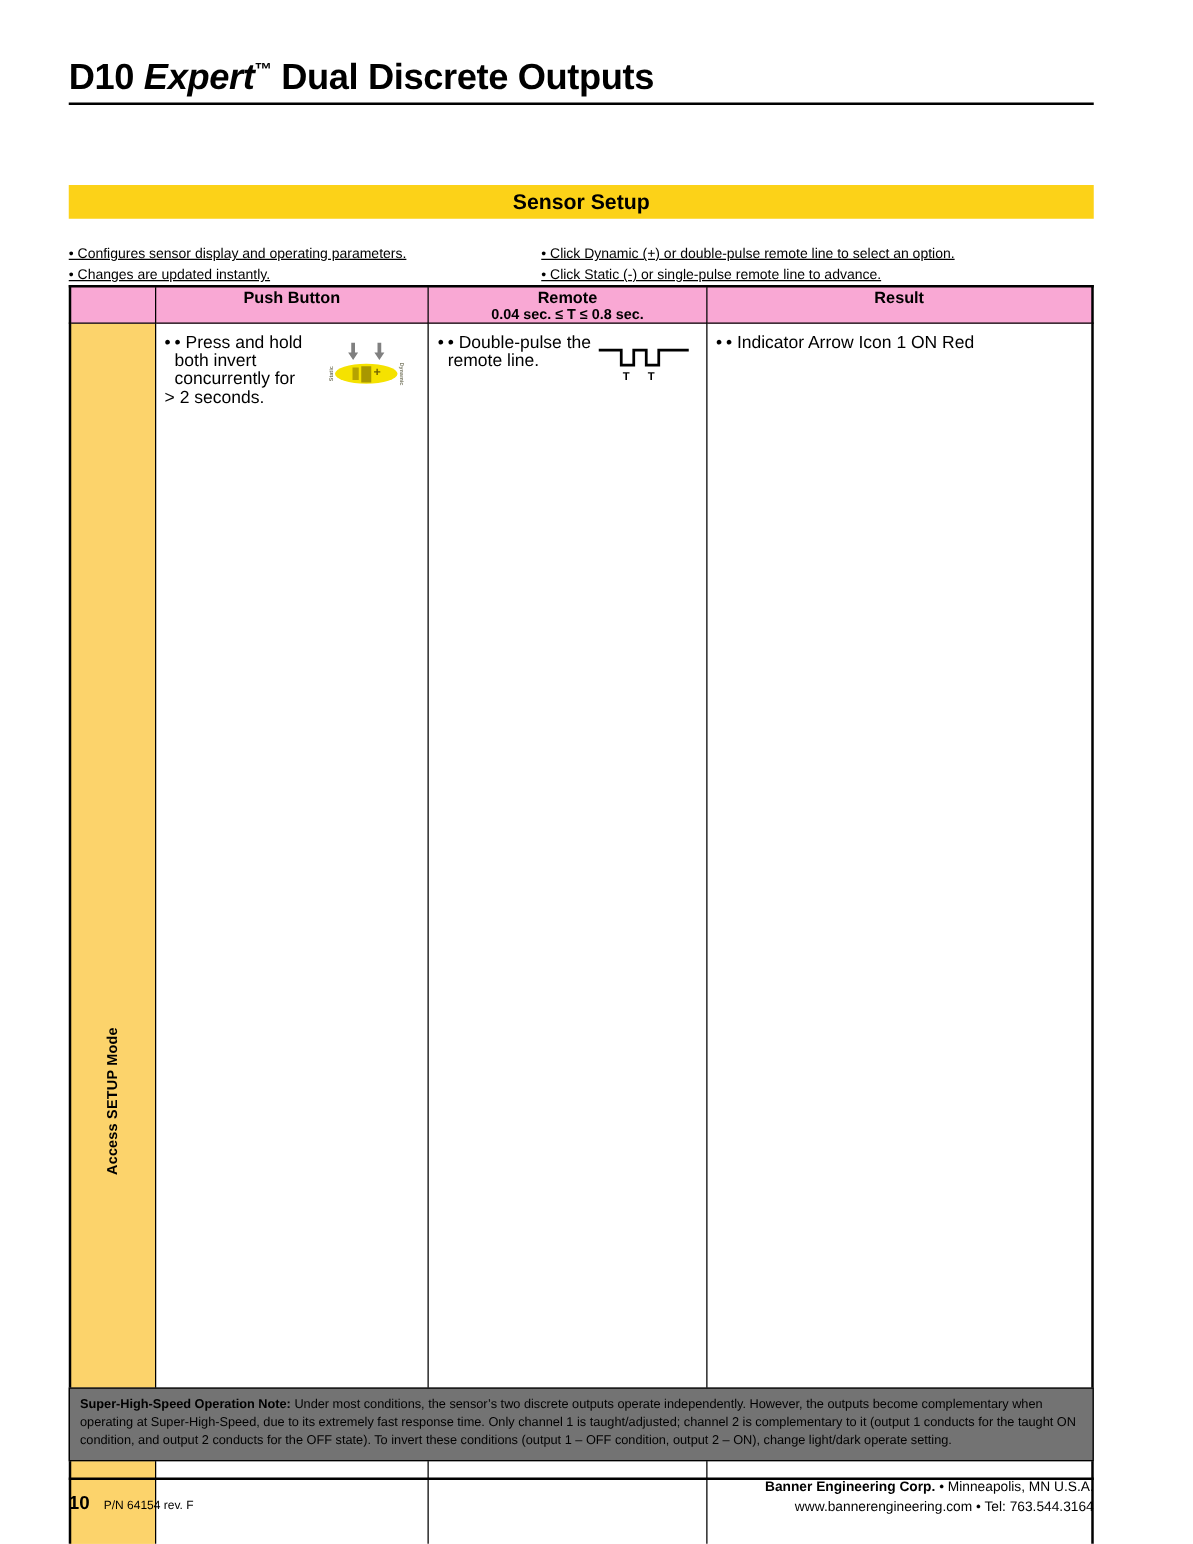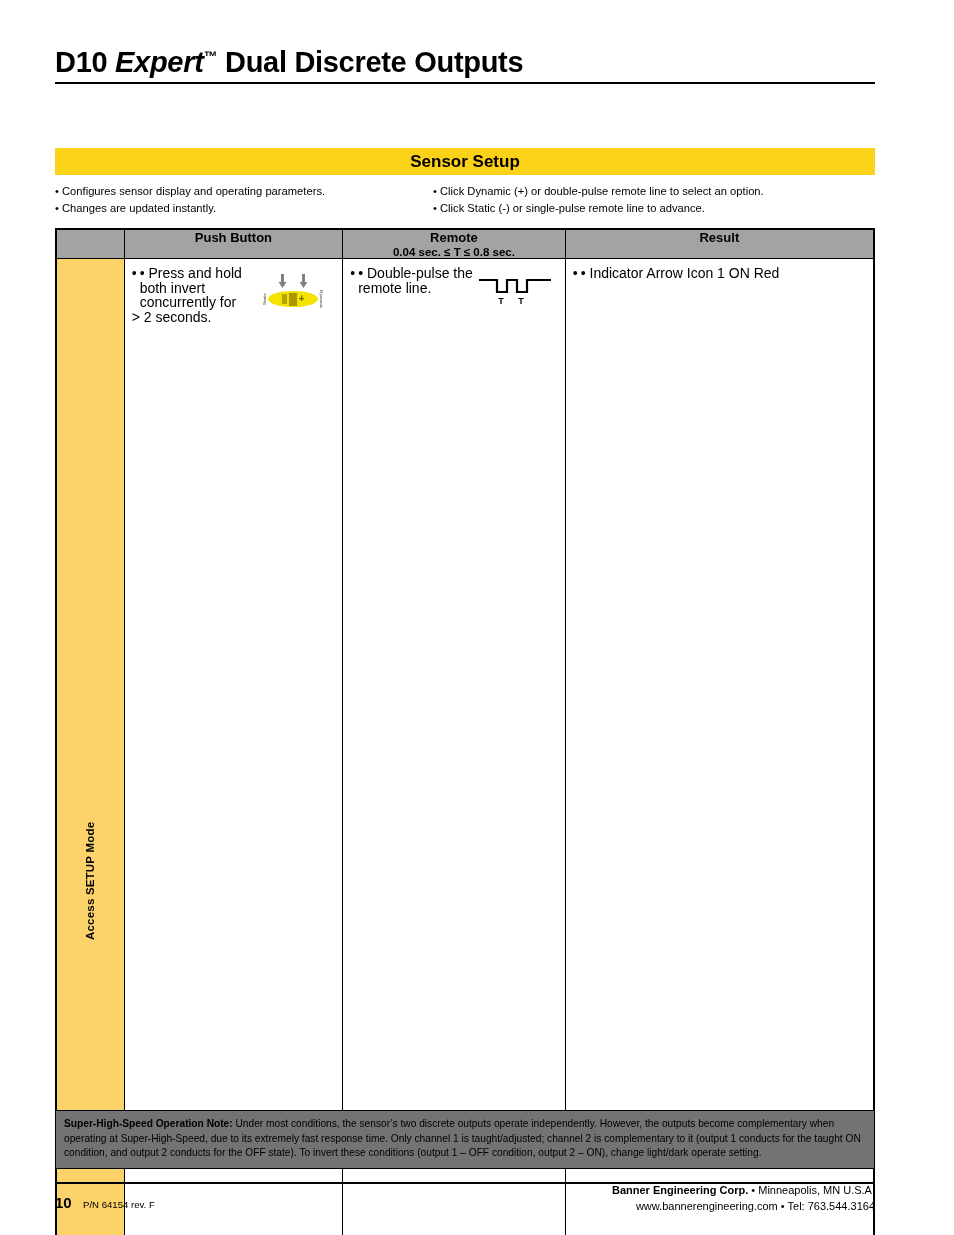--- a/index.html
+++ b/index.html
@@ -25,36 +25,36 @@
 
   
   .banner {
     position: absolute; left: 55px; top: 148px; width: 820px; height: 27px;
     background: #fcd218; text-align: center;
     font-size: 17px; font-weight: bold; line-height: 27px;
   }
 
   
   .intro { position: absolute; left: 55px; top: 183px; width: 820px; font-size: 11.2px; }
-  .intro-col { position: absolute; top: 0; }
+  .intro-col { position: absolute; top: 12px; text-decoration: underline; }
   .intro-left { left: 0; width: 400px; }
   .intro-right { left: 378px; width: 450px; }
   .intro p { line-height: 17px; white-space: nowrap; }
 
   
   .tbl {
     position: absolute; left: 55px; top: 228px;
     width: 820px;
     border: 2px solid #000;
     border-collapse: collapse;
     background: #fff;
   }
   .tbl td, .tbl th { border: 1px solid #000; vertical-align: top; padding: 0; }
   .hdr-cell {
-    background: #a3a3a3; text-align: center; font-weight: bold;
+    background: #f9a8d4; text-align: center; font-weight: bold;
     font-size: 13px; padding: 9px 4px 9px; vertical-align: middle;
   }
   .hdr-cell .sub { font-size: 11.5px; font-weight: bold; display: block; margin-top: 1px; }
   .col-label { width: 68px; background: #fcd36b; }
   .col-push  { width: 218px; }
   .col-rem   { width: 222px; }
   .col-res   { width: 308px; }
 
   .vlabel-wrap {
     writing-mode: vertical-rl; transform: rotate(180deg);

